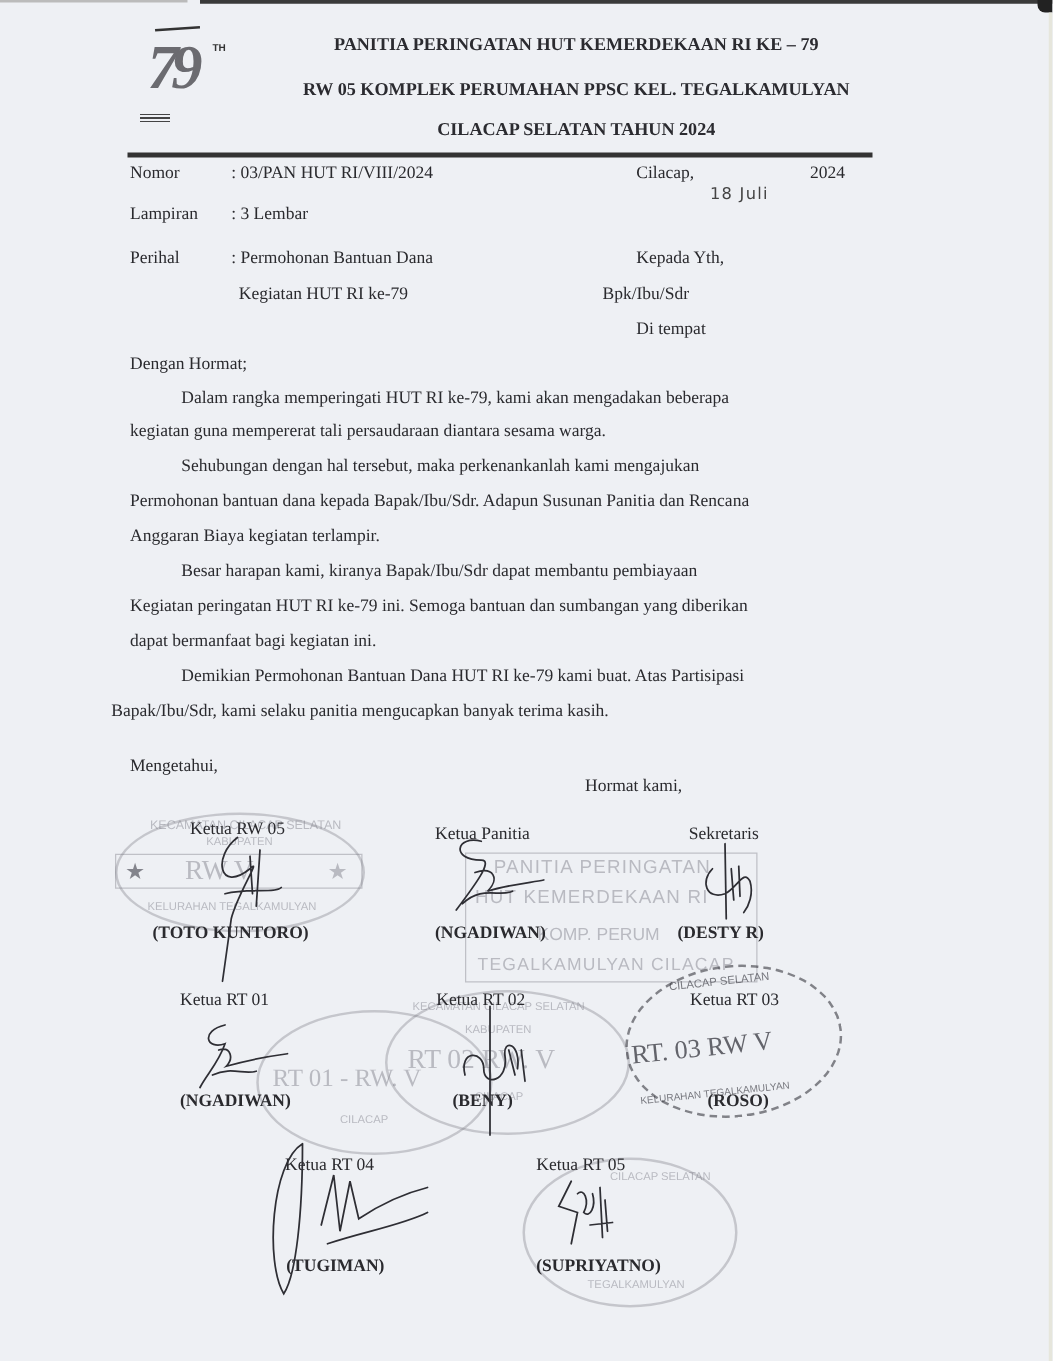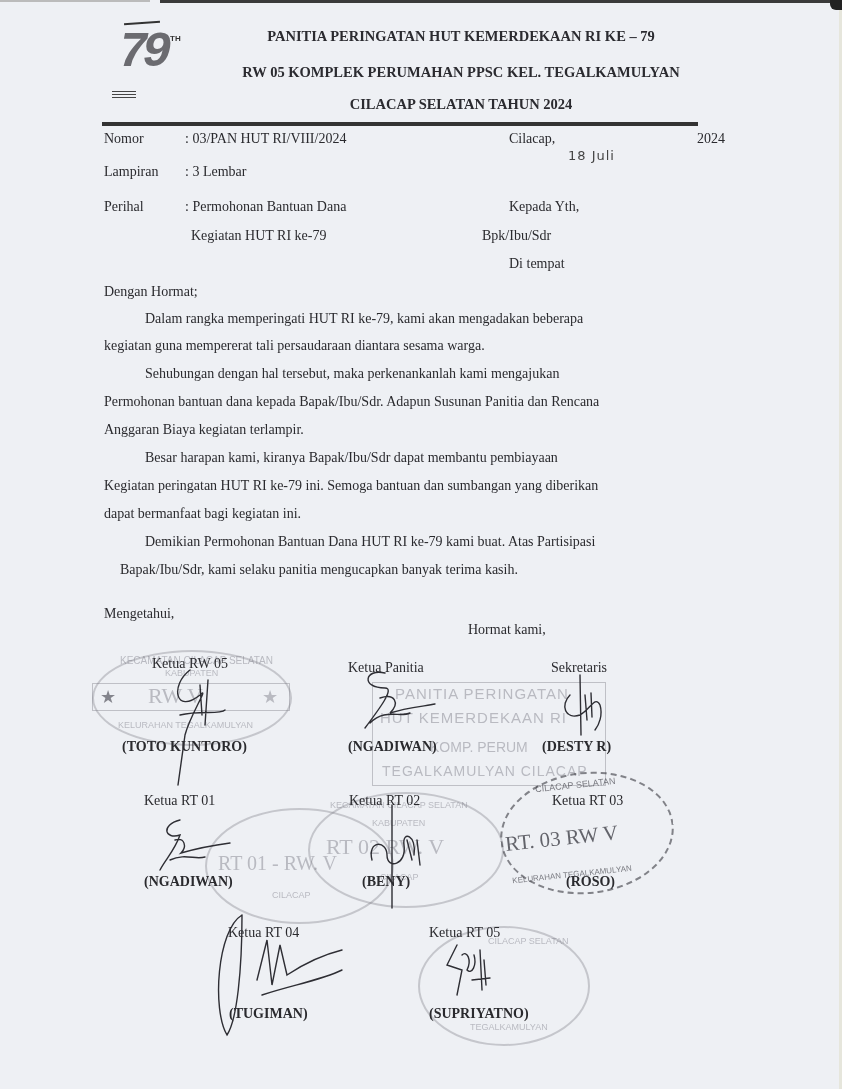--- a/index.html
+++ b/index.html
@@ -9,21 +9,21 @@
     font-family: "Liberation Serif", serif;
     color: #2a2a2e;
   }
   .topline { position: absolute; left: 160px; top: 0; width: 682px; height: 3px; background: #3a3a3a; }
   .topline-left { position: absolute; left: 0; top: 0; width: 150px; height: 2px; background: #bbb; }
   .corner { position: absolute; right: 0; top: 0; width: 12px; height: 10px; background: #222; border-bottom-left-radius: 6px; }
   .rightedge { position: absolute; right: 0; top: 10px; width: 3px; height: 1079px; background: #e6e6dc; }
 
   .logo { position: absolute; left: 112px; top: 18px; width: 72px; height: 84px; }
   .logo .dash { position: absolute; left: 12px; top: 4px; width: 36px; height: 2px; background: #333; transform: rotate(-4deg); }
-  .logo .num { position: absolute; left: 6px; top: 10px; font-family: Liberation Mono, monospace; font-weight: bold; font-style: italic; font-size: 50px; color: #6b6b70; letter-spacing: -6px; line-height: 1; }
+  .logo .num { position: absolute; left: 6px; top: 10px; font-family: Liberation Serif, serif; font-weight: bold; font-style: italic; font-size: 50px; color: #6b6b70; letter-spacing: -6px; line-height: 1; }
   .logo .tm { position: absolute; left: 58px; top: 16px; font-size: 8px; font-weight: bold; color: #333; font-family: "Liberation Sans", sans-serif; }
   .logo .base { position: absolute; left: 0; top: 72px; width: 24px; height: 8px; background: repeating-linear-gradient(0deg,#444 0 1px,transparent 1px 3px); }
 
   .head-line { position: absolute; left: 0; width: 842px; text-align: center; font-weight: bold; font-size: 14.5px; color: #2b2b30; }
   .h1 { top: 28px; left: 40px; }
   .h2 { top: 64px; left: 40px; }
   .h3 { top: 96px; left: 40px; }
   .rule { position: absolute; left: 102px; top: 122px; width: 596px; height: 4px; background: #333; }
 
   .t { position: absolute; font-size: 14px; white-space: nowrap; }
@@ -52,21 +52,21 @@
 </div>
 <div class="head-line h1">PANITIA PERINGATAN HUT KEMERDEKAAN RI KE – 79</div>
 <div class="head-line h2">RW 05 KOMPLEK PERUMAHAN PPSC KEL. TEGALKAMULYAN</div>
 <div class="head-line h3">CILACAP SELATAN TAHUN 2024</div>
 <div class="rule"></div>
 
 <div class="t" style="left:104px;top:131px;">Nomor</div>
 <div class="t" style="left:185px;top:131px;">: 03/PAN HUT RI/VIII/2024</div>
 <div class="t" style="left:509px;top:131px;">Cilacap,</div>
 <div class="t hand" style="left:568px;top:132px;color:#444;">18 Juli</div>
-<div class="t" style="left:697px;top:131px;">2024</div>
+<div class="t" style="left:648px;top:131px;">2024</div>
 
 <div class="t" style="left:104px;top:164px;">Lampiran</div>
 <div class="t" style="left:185px;top:164px;">: 3 Lembar</div>
 
 <div class="t" style="left:104px;top:199px;">Perihal</div>
 <div class="t" style="left:185px;top:199px;">: Permohonan Bantuan Dana</div>
 <div class="t" style="left:191px;top:228px;">Kegiatan HUT RI ke-79</div>
 
 <div class="t" style="left:509px;top:199px;">Kepada Yth,</div>
 <div class="t" style="left:482px;top:228px;">Bpk/Ibu/Sdr</div>
@@ -75,21 +75,21 @@
 <div class="t" style="left:104px;top:284px;">Dengan Hormat;</div>
 <div class="t" style="left:145px;top:311px;">Dalam rangka memperingati HUT RI ke-79, kami akan mengadakan beberapa</div>
 <div class="t" style="left:104px;top:338px;">kegiatan guna mempererat tali persaudaraan diantara sesama warga.</div>
 <div class="t" style="left:145px;top:366px;">Sehubungan dengan hal tersebut, maka perkenankanlah kami mengajukan</div>
 <div class="t" style="left:104px;top:394px;">Permohonan bantuan dana kepada Bapak/Ibu/Sdr. Adapun Susunan Panitia dan Rencana</div>
 <div class="t" style="left:104px;top:422px;">Anggaran Biaya kegiatan terlampir.</div>
 <div class="t" style="left:145px;top:450px;">Besar harapan kami, kiranya Bapak/Ibu/Sdr dapat membantu pembiayaan</div>
 <div class="t" style="left:104px;top:478px;">Kegiatan peringatan HUT RI ke-79 ini. Semoga bantuan dan sumbangan yang diberikan</div>
 <div class="t" style="left:104px;top:506px;">dapat bermanfaat bagi kegiatan ini.</div>
 <div class="t" style="left:145px;top:534px;">Demikian Permohonan Bantuan Dana HUT RI ke-79 kami buat. Atas Partisipasi</div>
-<div class="t" style="left:120px;top:562px;">Bapak/Ibu/Sdr, kami selaku panitia mengucapkan banyak terima kasih.</div>
+<div class="t" style="left:89px;top:562px;">Bapak/Ibu/Sdr, kami selaku panitia mengucapkan banyak terima kasih.</div>
 
 <div class="t" style="left:104px;top:606px;">Mengetahui,</div>
 <div class="t" style="left:468px;top:606px;margin-top:16px;">Hormat kami,</div>
 
 <div class="stamp" style="left:92px;top:650px;width:196px;height:92px;"></div>
 <div class="stamp-box" style="left:92px;top:683px;width:196px;height:26px;"></div>
 <div class="stamp-text" style="left:120px;top:655px;font-size:10px;">KECAMATAN CILACAP SELATAN</div>
 <div class="stamp-text" style="left:165px;top:668px;font-size:9px;">KABUPATEN</div>
 <div class="stamp-text" style="left:148px;top:683px;font-size:22px;font-family:'Liberation Serif',serif;">RW V</div>
 <div class="stamp-text" style="left:100px;top:686px;font-size:18px;color:rgba(60,60,70,0.6);">★</div>

